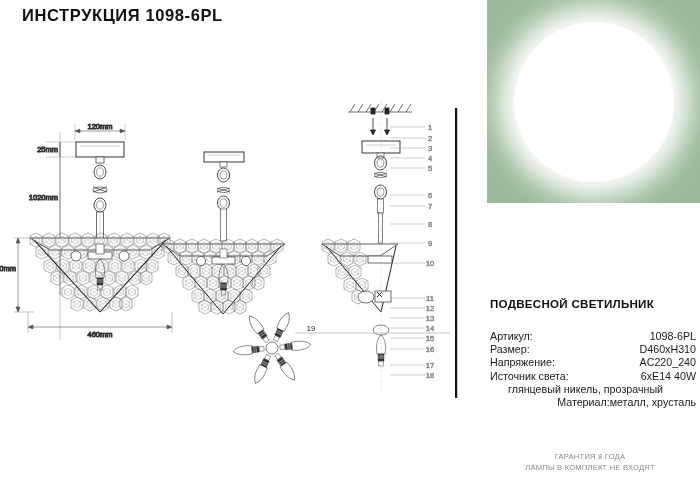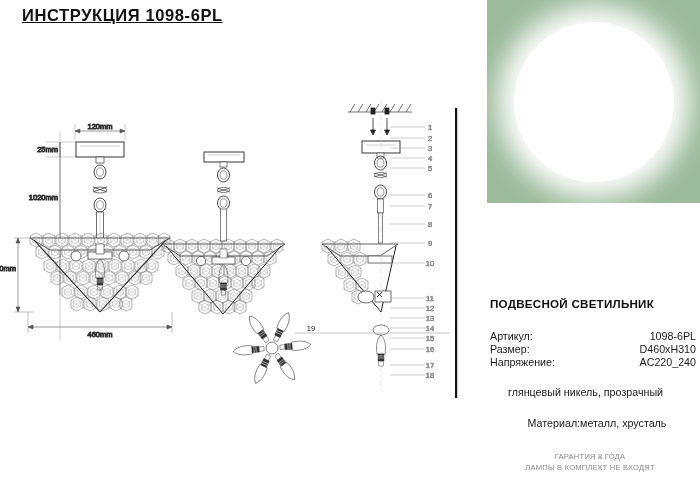--- a/index.html
+++ b/index.html
@@ -3,21 +3,21 @@
 <meta charset="utf-8">
 <style>
   html,body{margin:0;padding:0;background:#ffffff;}
   body{width:700px;height:479px;position:relative;overflow:hidden;
        font-family:"Liberation Sans","DejaVu Sans",sans-serif;color:#000;}
 
   
   #sheet{position:absolute;left:0;top:0;width:480px;height:479px;background:#fff;}
 
   #doc-title{position:absolute;left:22px;top:6px;font-size:16.5px;font-weight:bold;
-             letter-spacing:.6px;color:#111;white-space:nowrap;text-decoration:underline;}
+             letter-spacing:.6px;color:#111;white-space:nowrap;}
 
   .svg-layer{position:absolute;left:0;top:0;}
 
   
   #brand{position:absolute;left:480px;top:0;width:220px;height:479px;background:#fff;}
 
   #hero{position:absolute;left:7px;top:0;width:213px;height:203px;
         background:#9cba9c;overflow:hidden;}
   #hero-glow{position:absolute;left:50%;top:50%;width:160px;height:160px;
              margin:-80px 0 0 -80px;border-radius:50%;background:#ffffff;
@@ -30,23 +30,23 @@
 
   #product-type{position:absolute;left:10px;top:297px;width:210px;
         font-size:11.6px;font-weight:bold;letter-spacing:.25px;color:#111;}
 
   #specs{position:absolute;left:10px;top:330px;width:206px;font-size:10.7px;
          color:#1a1a1a;line-height:13.2px;}
   #specs .row{display:flex;justify-content:space-between;white-space:nowrap;}
   #specs .row .k{text-align:center;}
   #specs .row .v{text-align:left;}
   #specs .full{white-space:nowrap;}
-  #specs .indent{padding-left:18px;white-space:nowrap;margin-top:16px;}
-  #specs .matrow{display:flex;justify-content:center;white-space:nowrap;
-                 padding-left:8px;margin-top:18px;}
+  #specs .indent{padding-left:18px;white-space:nowrap;}
+  #specs .matrow{display:flex;justify-content:flex-end;white-space:nowrap;
+                 padding-left:8px;}
 
   #footer{position:absolute;left:0;top:452px;width:220px;text-align:center;
           font-size:7.6px;line-height:10.5px;color:#8a8a8a;letter-spacing:.2px;}
 </style>
 </head>
 <body>
 
 <div id="sheet">
 
   <div id="doc-title">ИНСТРУКЦИЯ 1098-6PL</div>
@@ -422,20 +422,24 @@
       <span class="v">1098-6PL</span>
     </div>
     <div class="row">
       <span class="k">Размер:</span>
       <span class="v">D460xH310</span>
     </div>
     <div class="row">
       <span class="k">Напряжение:</span>
       <span class="v">AC220_240</span>
     </div>
+    <div class="row">
+      <span class="k">Источник света:</span>
+      <span class="v">6xE14 40W</span>
+    </div>
     <div class="indent">глянцевый никель, прозрачный</div>
     <div class="matrow">
       <span class="k">Материал:</span>
       <span class="v">металл, хрусталь</span>
     </div>
   </div>
 
   <div id="footer">
     <div>ГАРАНТИЯ 8 ГОДА</div>
     <div>ЛАМПЫ В КОМПЛЕКТ НЕ ВХОДЯТ</div>

